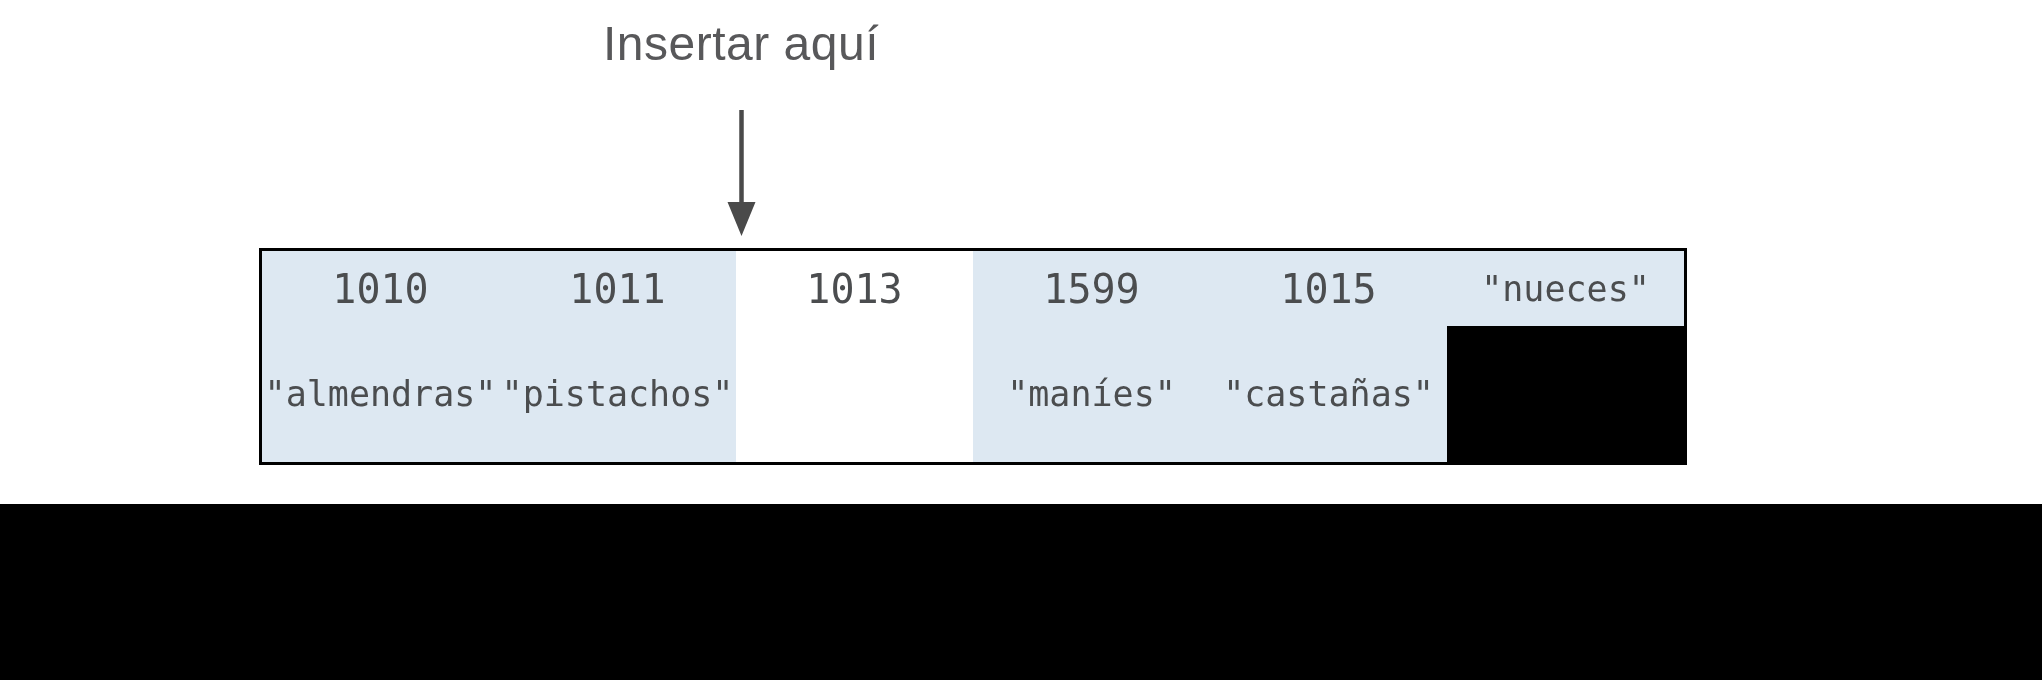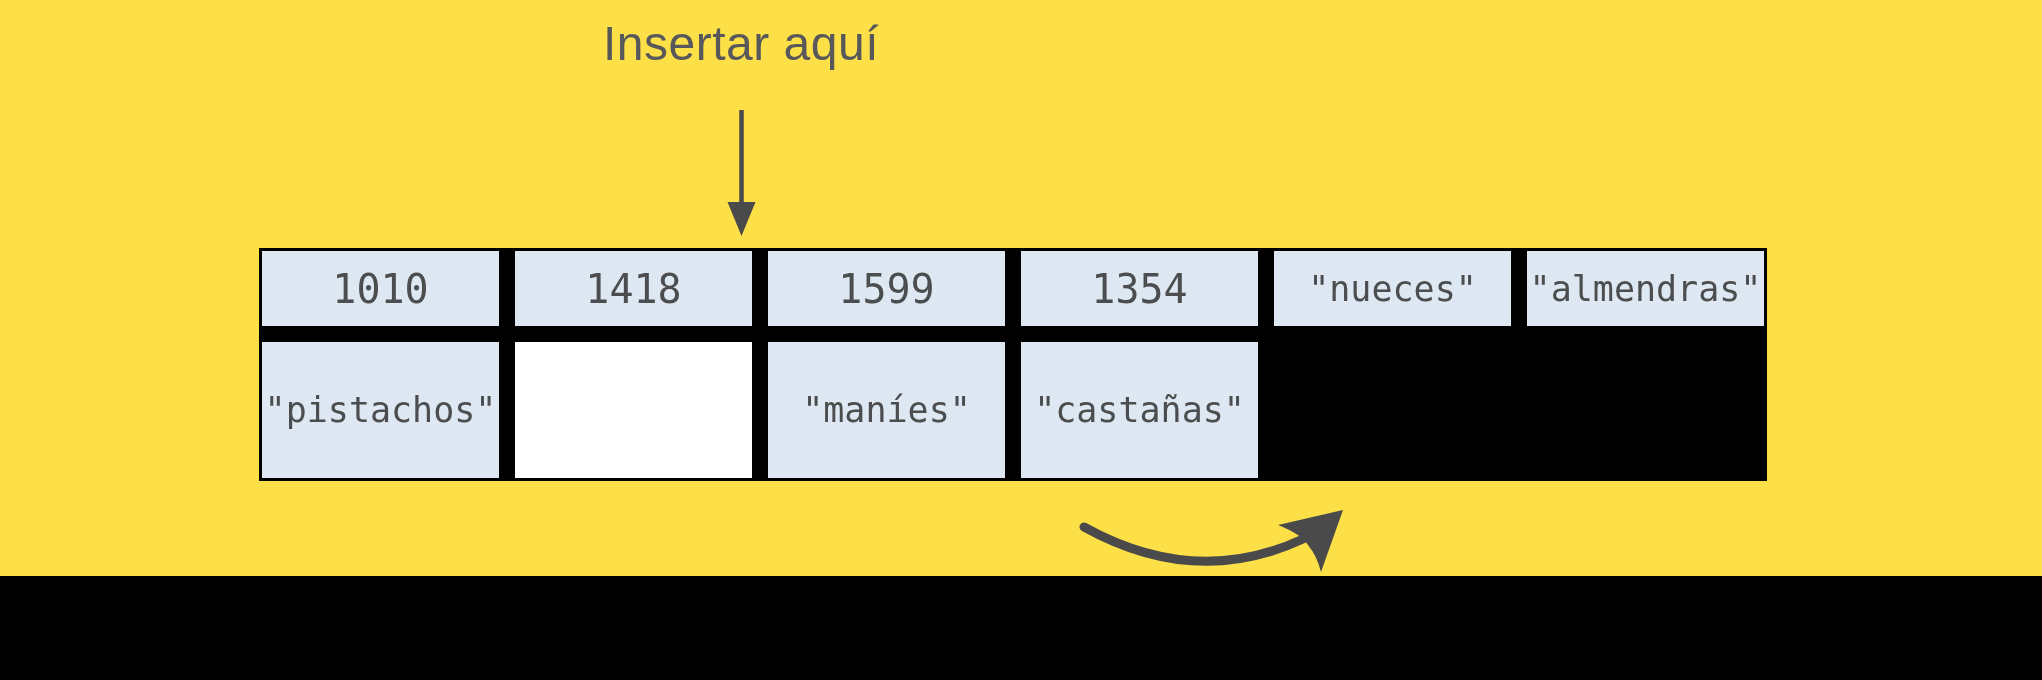--- a/index.html
+++ b/index.html
@@ -1,20 +1,20 @@
 <!DOCTYPE html>
 <html><head>
 <meta charset="utf-8">
 <style>
   html, body { margin: 0; padding: 0; background: #000; }
   .canvas {
     position: relative;
     width: 2042px;
-    height: 576px;
-    background: #fde047;
+    height: 504px;
+    background: #ffffff;
     overflow: hidden;
     font-family: "Liberation Sans", sans-serif;
   }
   .annotation {
     position: absolute;
     left: 741px;
     top: 16px;
     transform: translateX(-50%);
     font-size: 48px;
     line-height: 1.15;
@@ -38,21 +38,21 @@
   }
   .array-table {
     position: absolute;
     left: 259px;
     top: 248px;
     background: #000000;
     padding: 3px;
     display: grid;
     grid-template-columns: repeat(6, 237px);
     grid-template-rows: 75px 136px;
-    gap: 16px;
+    gap: 0;
   }
   .cell {
     background: #dde8f2;
     display: flex;
     align-items: center;
     justify-content: center;
     color: #4b4d4f;
     font-family: "DejaVu Sans Mono", monospace;
     white-space: nowrap;
     overflow: visible;
@@ -74,23 +74,24 @@
       <polygon class="arrow-fill" points="727.5,202 755.5,202 741.5,236"></polygon>
     </g>
     <g>
       <path class="arrow-stroke" d="M 1084 527 Q 1196 589 1303 539" stroke-width="9" stroke-linecap="round"></path>
       <path class="arrow-fill" d="M 1343 510 L 1278 525 Q 1301 534 1308 545 Q 1317 556 1321 572 Z"></path>
     </g>
   </svg>
 
   <div class="array-table" id="array-table">
       <div class="cell addr">1010</div>
-      <div class="cell addr">1418</div>
+      <div class="cell addr">1011</div>
+      <div class="cell addr highlight">1013</div>
       <div class="cell addr">1599</div>
-      <div class="cell addr">1354</div>
+      <div class="cell addr">1015</div>
       <div class="cell val">"nueces"</div>
       <div class="cell val">"almendras"</div>
       <div class="cell val">"pistachos"</div>
       <div class="cell val highlight"></div>
       <div class="cell val">"maníes"</div>
       <div class="cell val">"castañas"</div>
     </div>
 
 </div>
 

